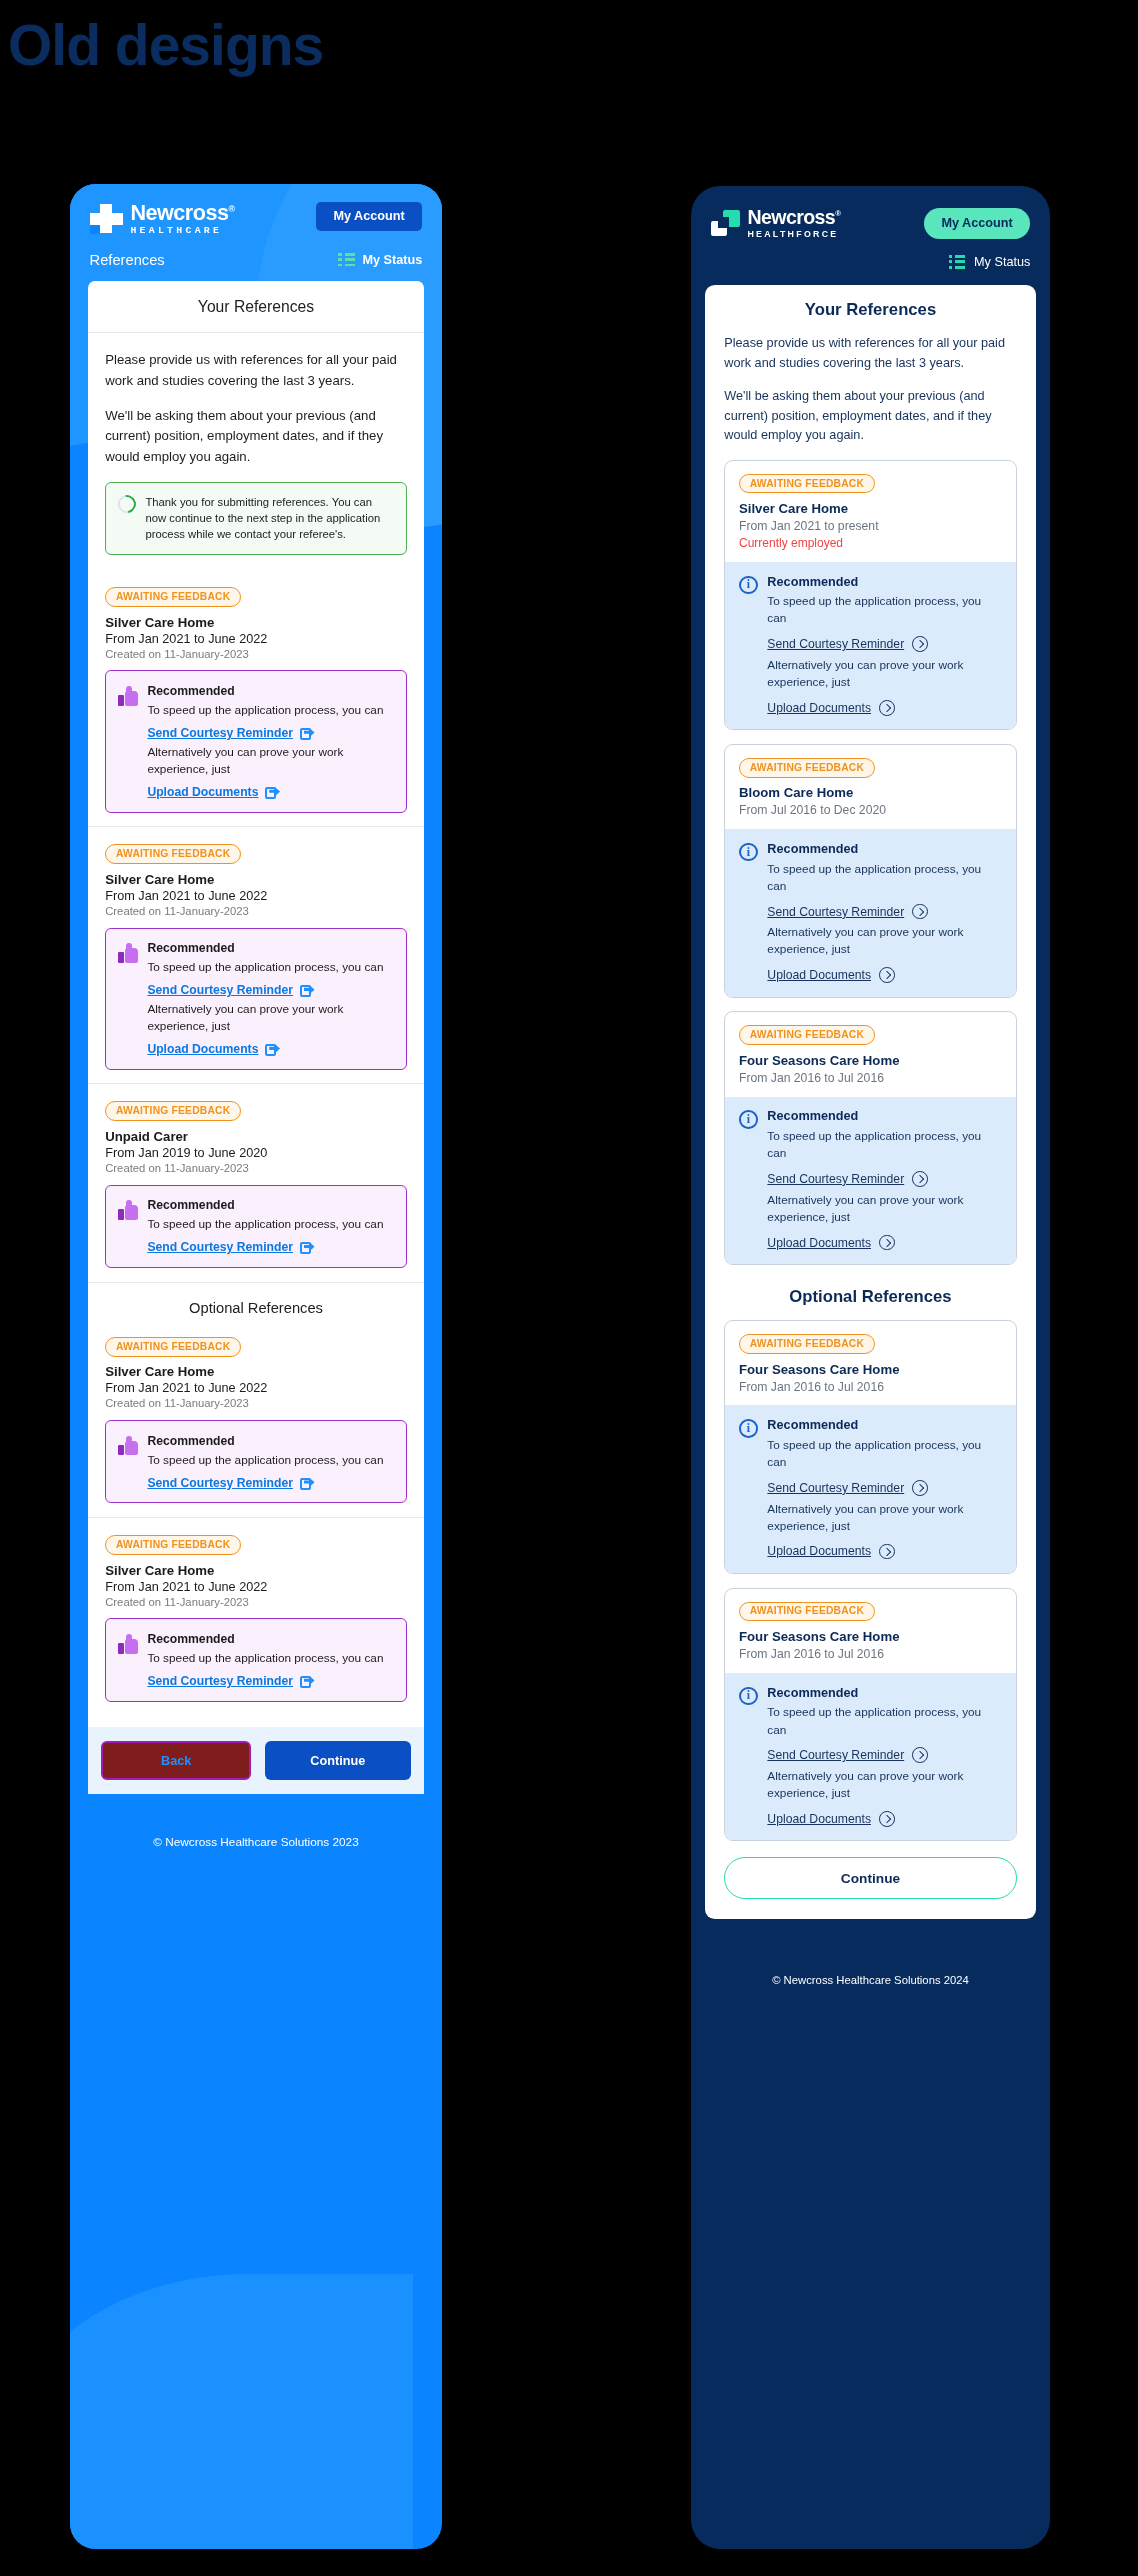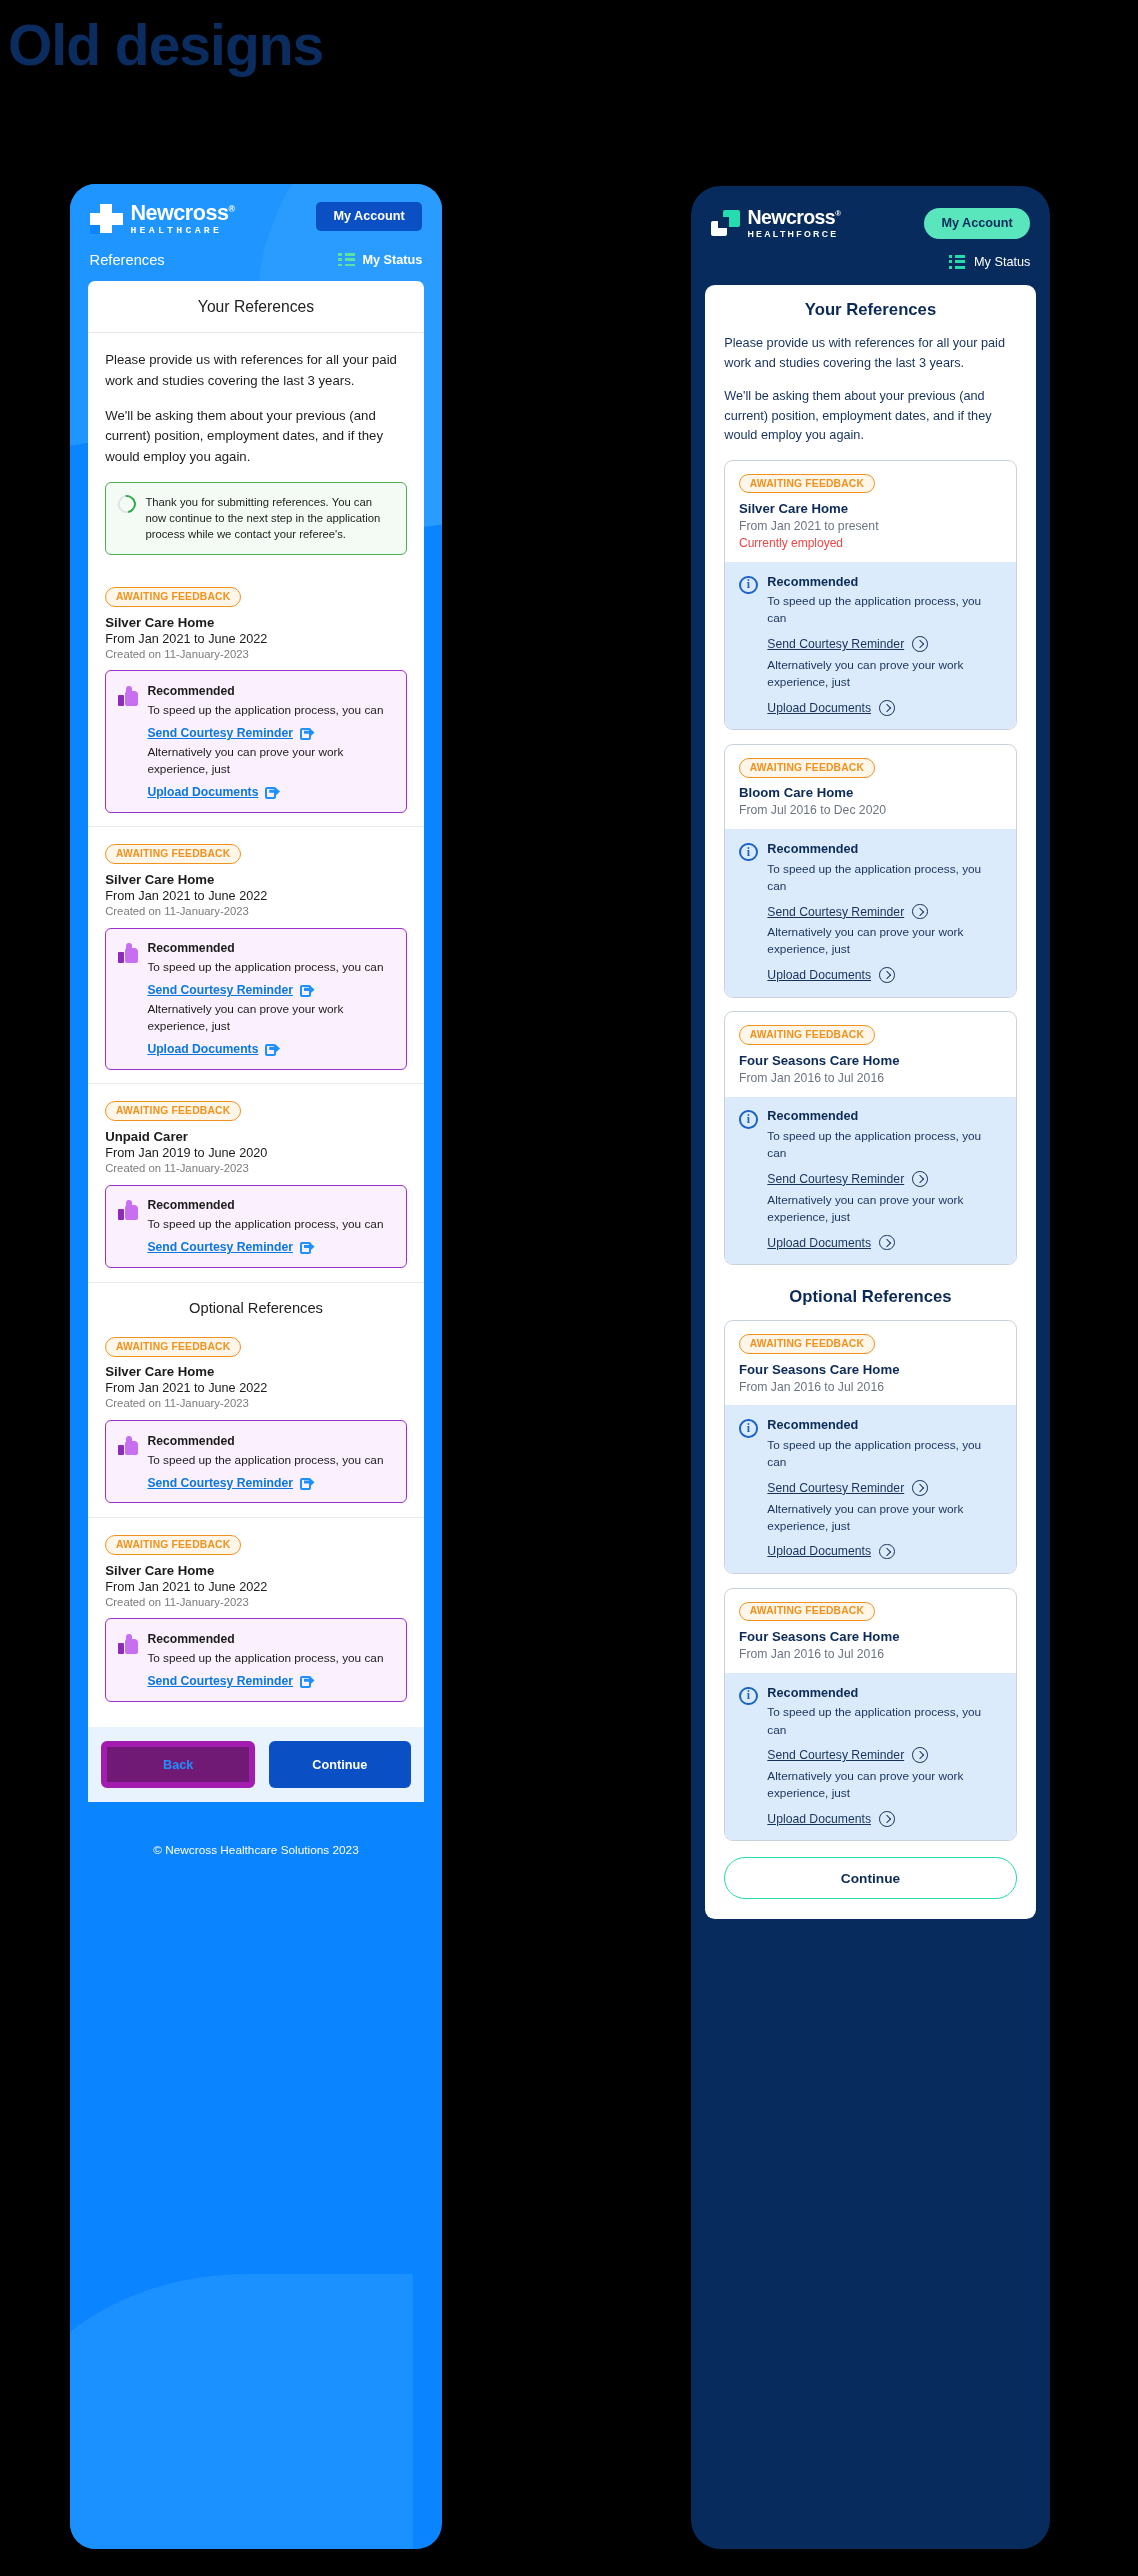--- a/index.html
+++ b/index.html
@@ -132,21 +132,21 @@
   .gap { height: 11.8px; }
 
   .old-section-title { text-align: center; font-size: 14.7px; color: #222; padding: 17.6px 9.8px 3.9px; border-top: 1px solid #e9e9e9; }
 
   .old-actions {
     position: relative; z-index: 3; margin: 0 17.6px;
     background: #e8f3fe; padding: 13.7px 13.7px;
     display: flex; gap: 13.7px;
   }
   .btn-back {
-    flex: 1; background: #701a75; border: 6px solid #a21caf; border-radius: 5.9px;
+    flex: 1; background: #7f1d1d; border: 2px solid #a21caf; border-radius: 5.9px;
     color: #1e90ff; font-size: 12.7px; font-weight: 700; padding: 10.8px 0; cursor: pointer;
   }
   .btn-continue-old {
     flex: 1; background: #0b4fc4; border: none; border-radius: 5.9px;
     color: #fff; font-size: 12.7px; font-weight: 700; padding: 11.8px 0; cursor: pointer;
   }
   .old-footer {
     position: relative; z-index: 3; text-align: center;
     color: #fff; font-size: 11.8px; padding: 41px 0 0 0;
   }
@@ -536,16 +536,17 @@
                 <div class="linkrow-new">
                   <span class="link-new">Upload Documents</span>
                   <span class="chev-ico"></span>
                 </div>
               </div>
             </div>
           </div>
         </div>
       <button class="btn-continue-new">Continue</button>
     </div>
+    <div class="new-footer">© Newcross Healthcare Solutions 2024</div>
   </div>
 
 </div>
 
 
 </body></html>

